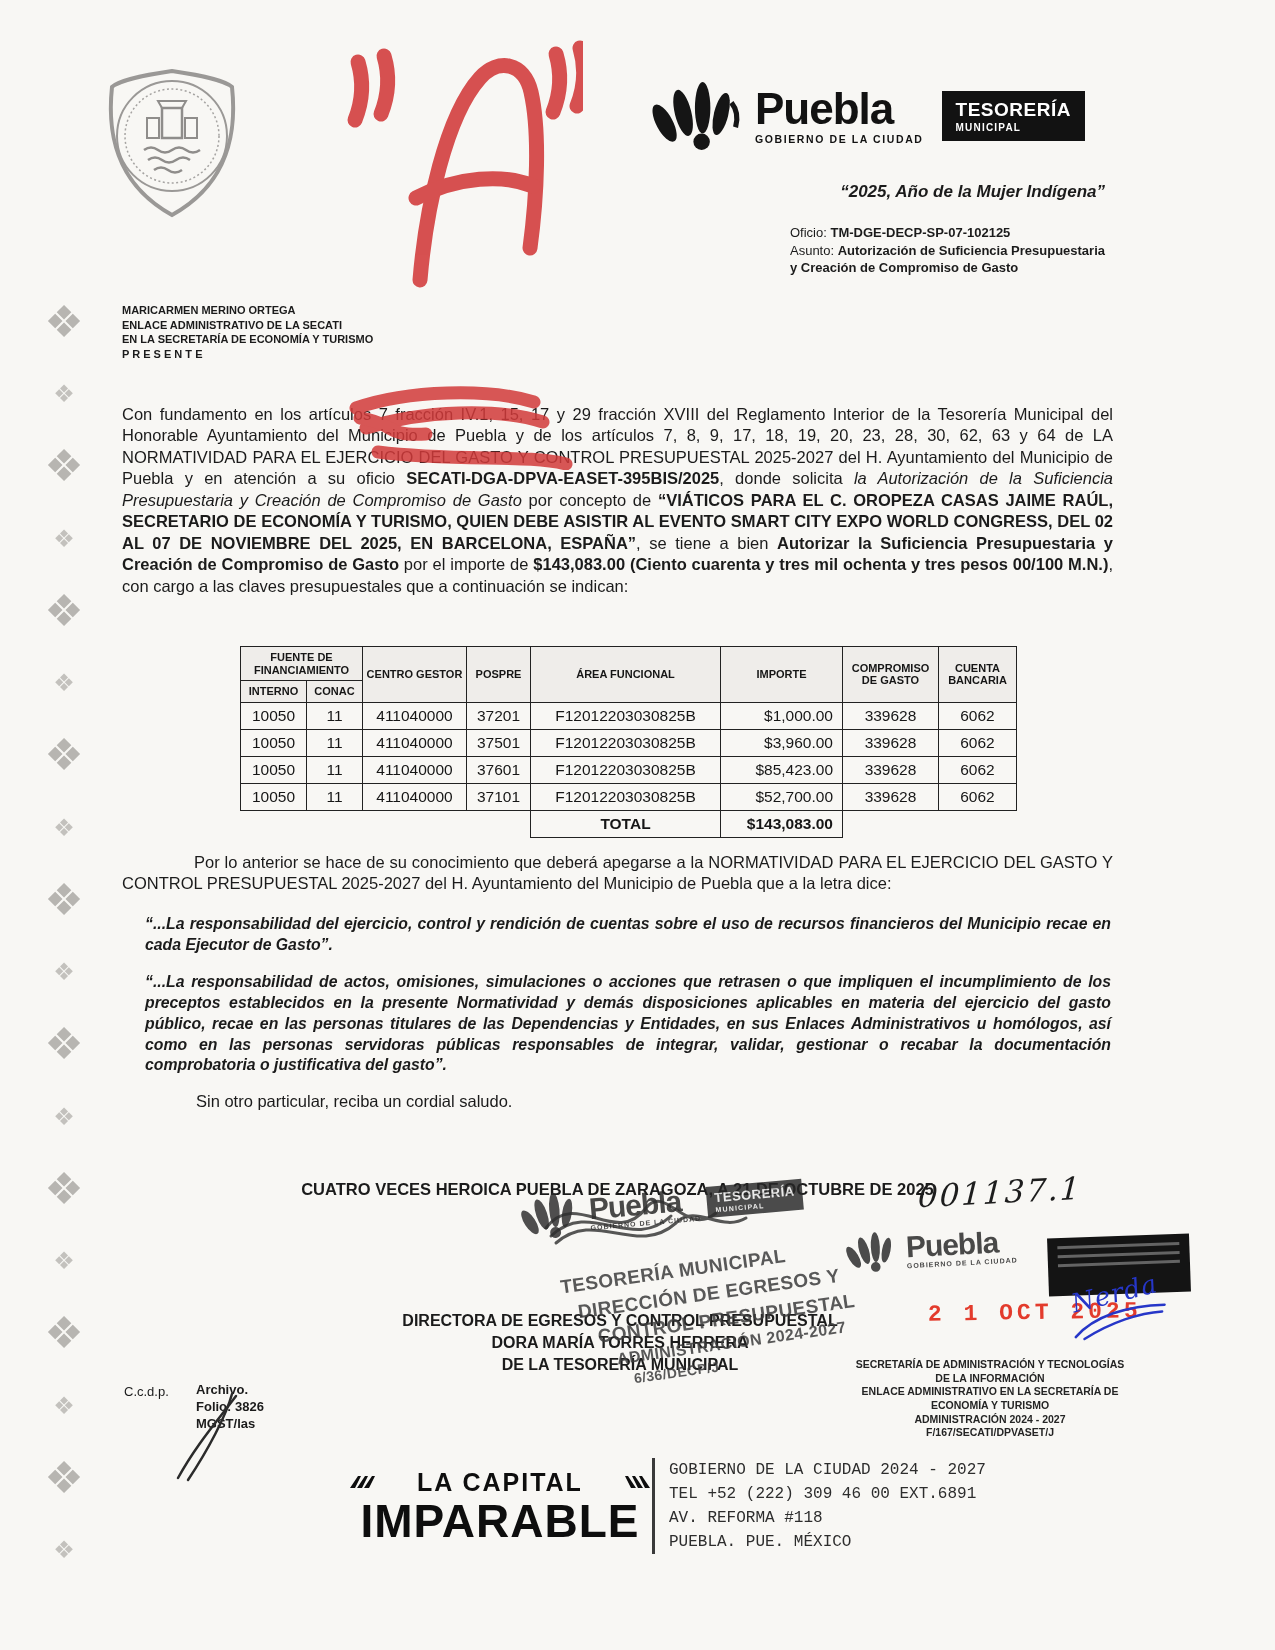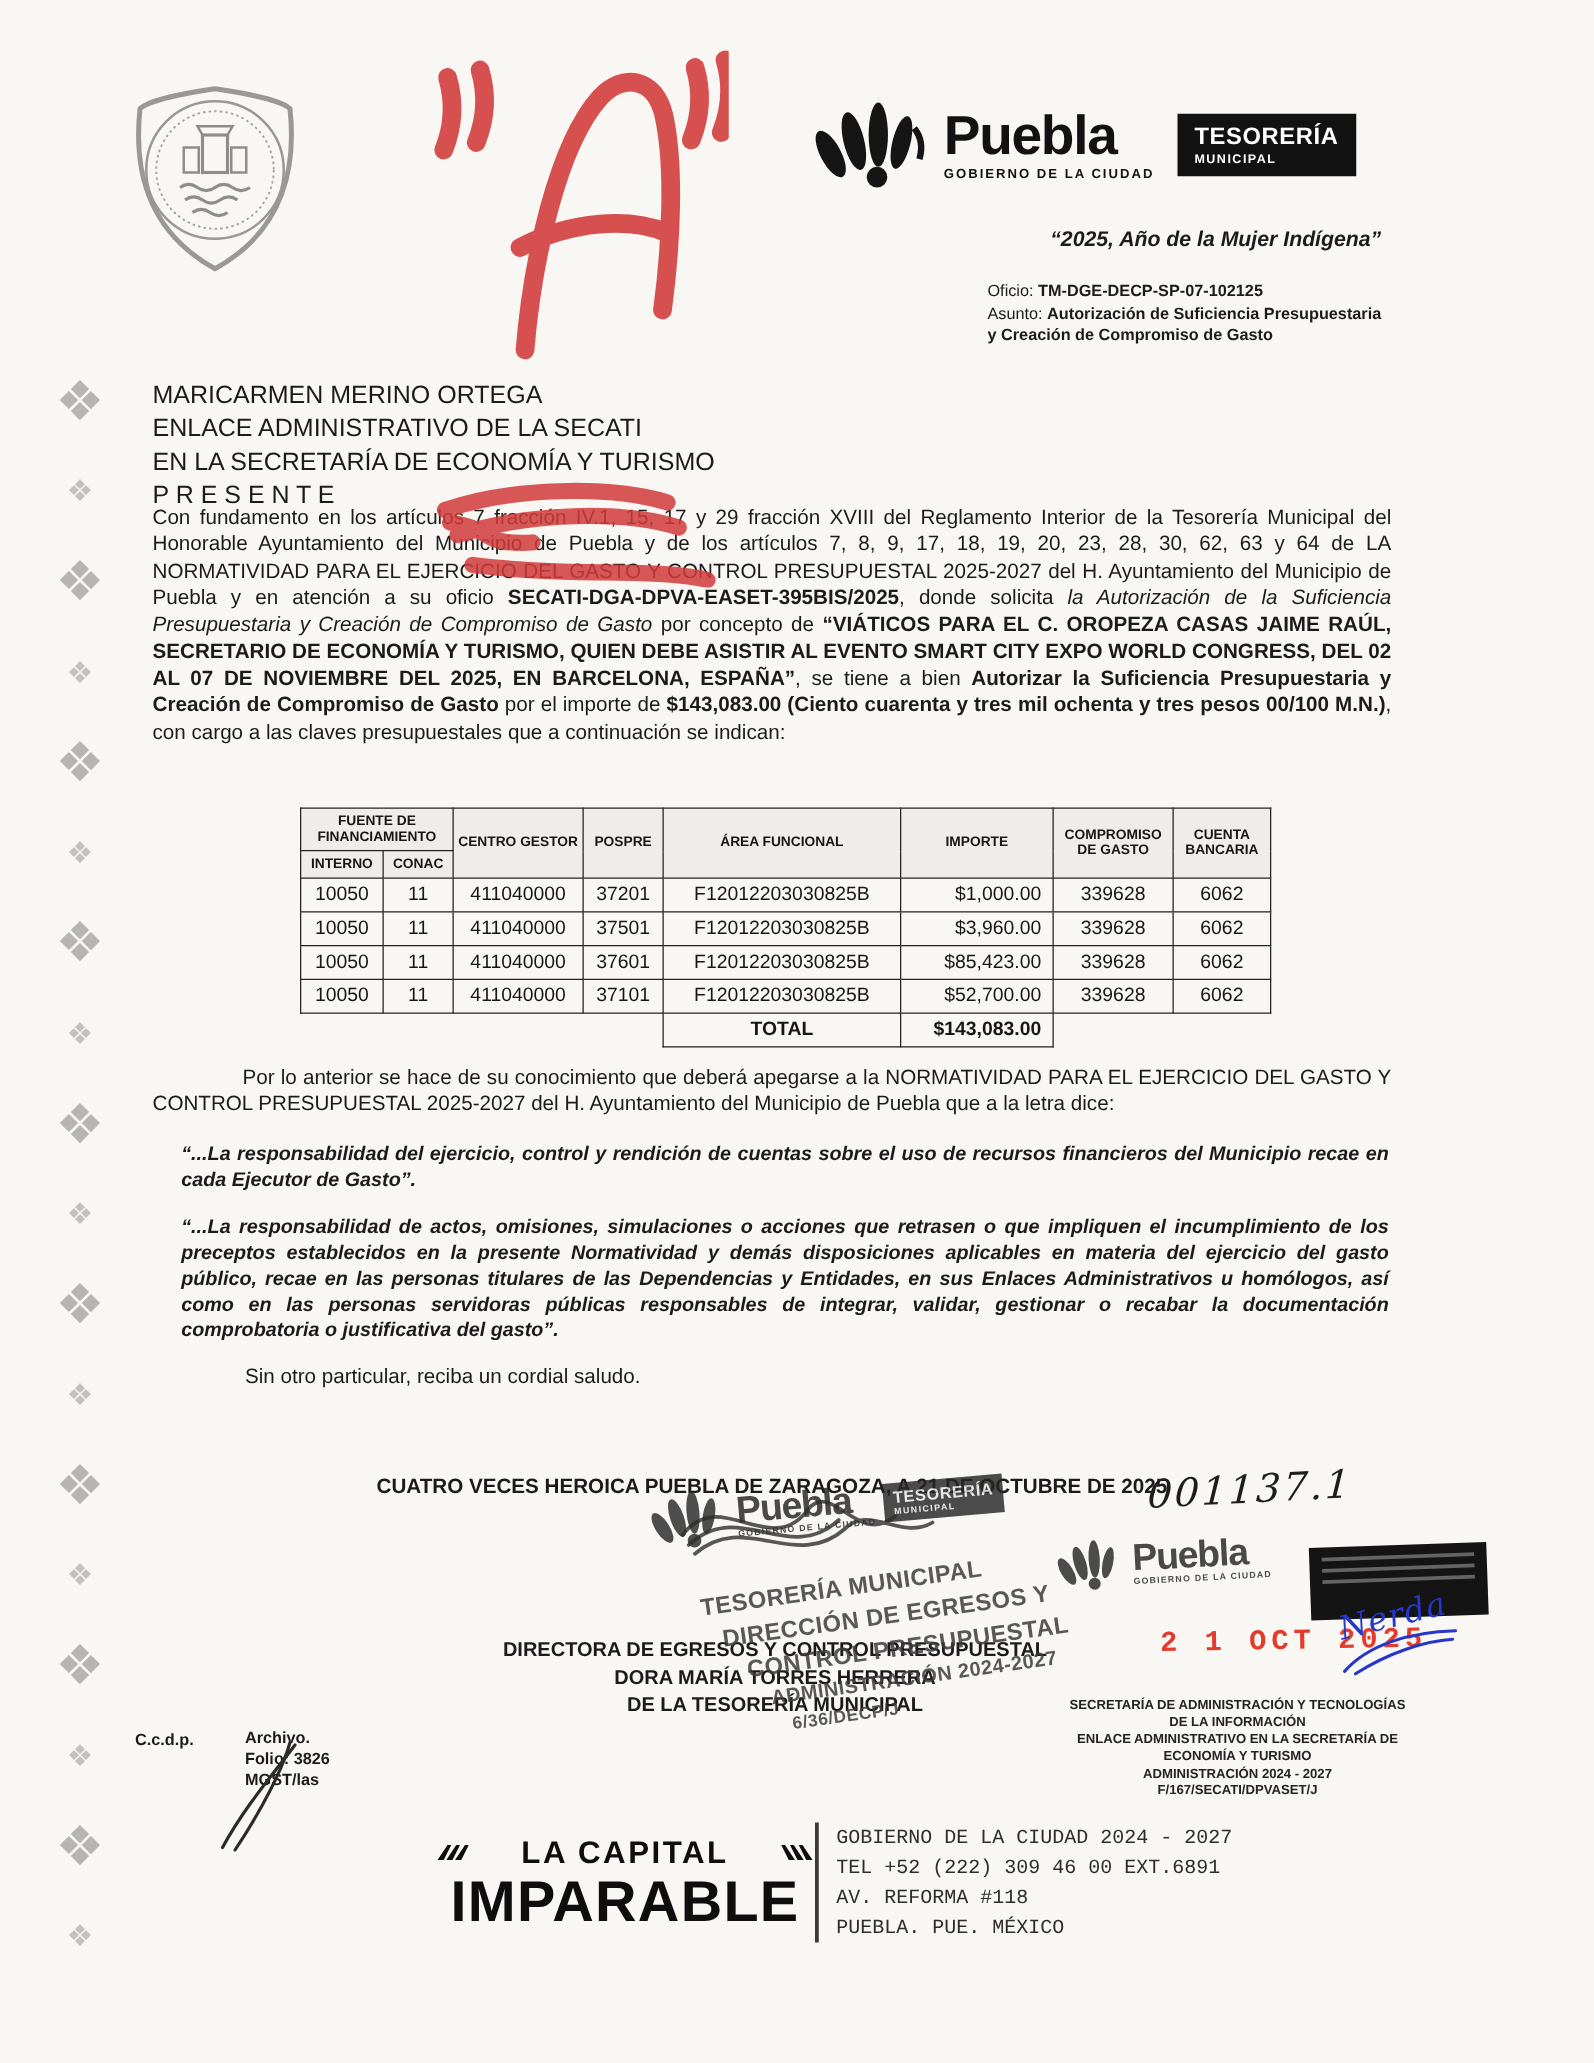--- a/index.html
+++ b/index.html
@@ -31,21 +31,21 @@
   .logo-row{left:650px;top:80px;display:flex;align-items:center;gap:10px}
   .wordmark{font-size:44px;font-weight:800;letter-spacing:-1px;color:#121212;line-height:1}
   .wordmark-sub{font-size:10.5px;font-weight:700;letter-spacing:1.6px;color:#121212;margin-top:2px}
   .tesoreria-box{background:#121212;color:#fff;padding:8px 14px;margin-left:8px;text-align:left}
   .tb1{font-size:19px;font-weight:800;letter-spacing:.5px}
   .tb2{font-size:10px;font-weight:600;letter-spacing:1.2px;margin-top:1px}
   .year-legend{right:170px;top:182px;width:430px;text-align:right;font-size:17px}
   .oficio-block{right:170px;top:224px;text-align:left;font-size:13px;line-height:1.35}
 
   
-  .addressee{left:122px;top:303px;font-weight:400;font-size:20px;line-height:1.34}
+  .addressee{left:122px;top:303px;font-weight:700;font-size:11px;line-height:1.34}
   .body-par{left:122px;top:404px;width:991px;text-align:justify;font-size:16.5px;line-height:1.3}
   .par2{left:122px;top:852px;width:991px;text-align:justify;font-size:16.5px;line-height:1.3;text-indent:72px}
   .quote{left:145px;width:966px;text-align:justify;font-size:15.8px;line-height:1.32;font-weight:700;font-style:italic}
   .q1{top:914px}.q2{top:972px}
   .farewell{left:196px;top:1092px;font-size:16.5px}
   .centerline{left:122px;width:991px;text-align:center;font-weight:700;font-size:16.5px}
   .atent{top:1126px}.placedate{top:1180px}
 
   
   table.claves{left:240px;top:646px;position:absolute;border-collapse:collapse;font-size:15.5px;color:#161616}
@@ -81,21 +81,21 @@
   .redacted-box span{display:block;height:3px;background:#9a9a9a;opacity:.6}
   .date-stamp{left:928px;top:1300px;font-family:"Liberation Mono",monospace;font-weight:700;
     font-size:23px;letter-spacing:4px;color:var(--stamp-red);transform:rotate(-1deg);z-index:8;white-space:nowrap}
   .blue-signature{left:1068px;top:1278px;transform:rotate(-14deg);color:var(--signature-blue);z-index:8;text-align:center}
   .blue-signature .sig-text{font-family:"DejaVu Serif",serif;font-style:italic;font-size:26px;letter-spacing:1px}
   .signer{left:240px;top:1310px;width:760px;text-align:center;font-weight:700;font-size:16px;line-height:1.36;z-index:5}
   .secati-stamp{left:790px;top:1358px;width:400px;text-align:center;font-size:10.5px;font-weight:700;
     line-height:1.3;color:#242424;z-index:5}
 
   
-  .ccdp{left:108px;top:1384px;font-size:13px;font-weight:700}
+  .ccdp{left:124px;top:1384px;font-size:13px;font-weight:400}
   .archivo{left:196px;top:1382px;font-size:13px;line-height:1.3;font-weight:600}
   .pen-stroke{left:158px;top:1390px;z-index:8}
   .brand{left:350px;top:1468px;width:300px;text-align:center;color:#0e0e0e}
   .brand-top{display:flex;align-items:center;justify-content:space-between;gap:8px;font-size:25px;font-weight:800;letter-spacing:2px}
   .brand-bottom{font-size:46px;font-weight:900;letter-spacing:1px;line-height:1.05}
   .contact{left:652px;top:1458px;border-left:3px solid #3a3a3a;padding-left:14px;
     font-family:"Liberation Mono",monospace;font-size:16px;line-height:1.5;color:#2d2d2d}
 </style>
 </head>
 <body>

